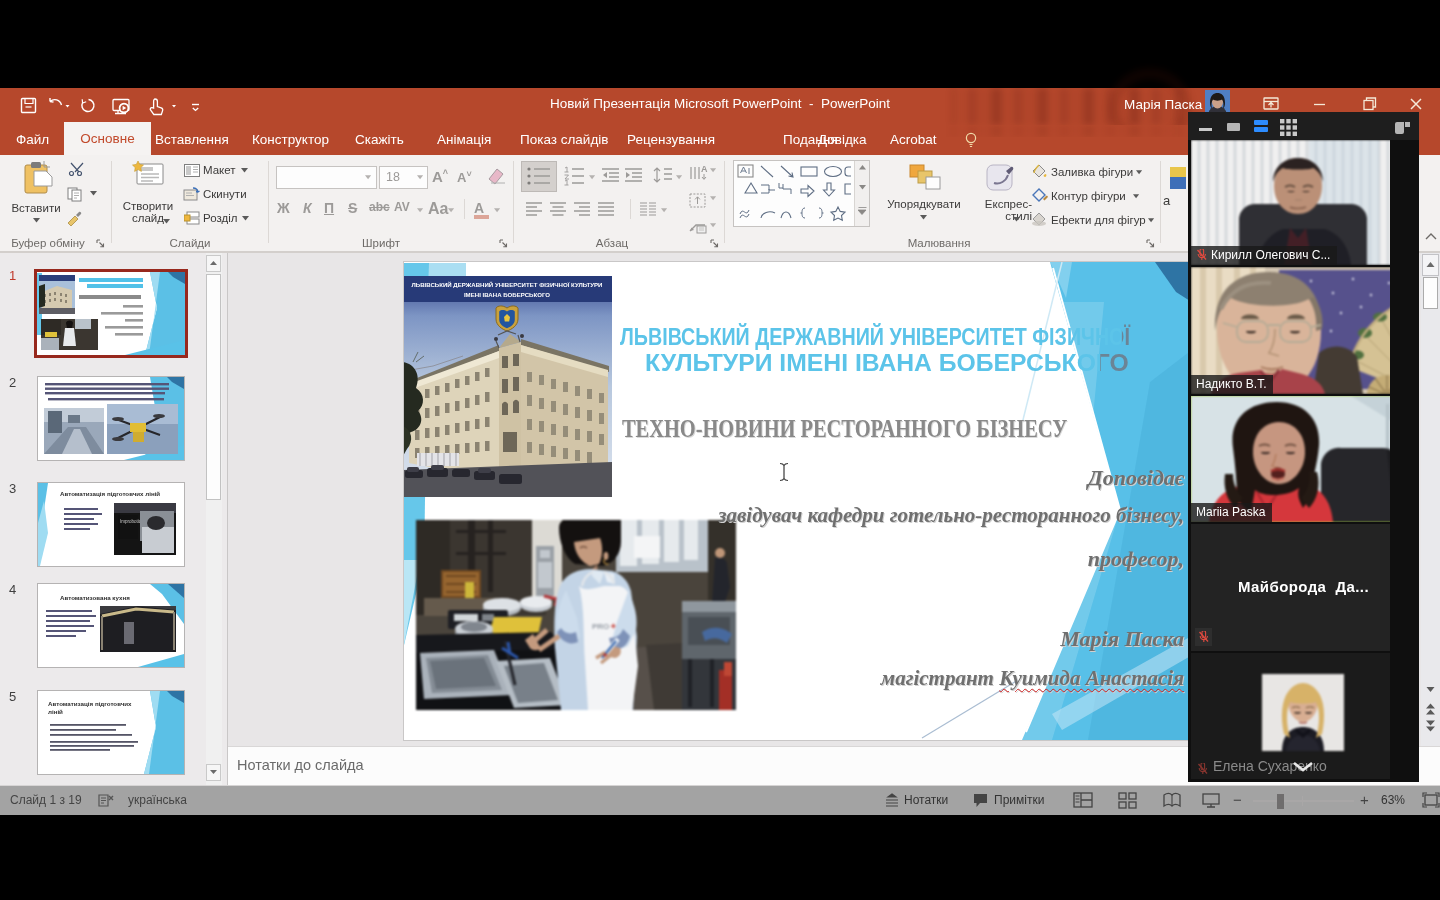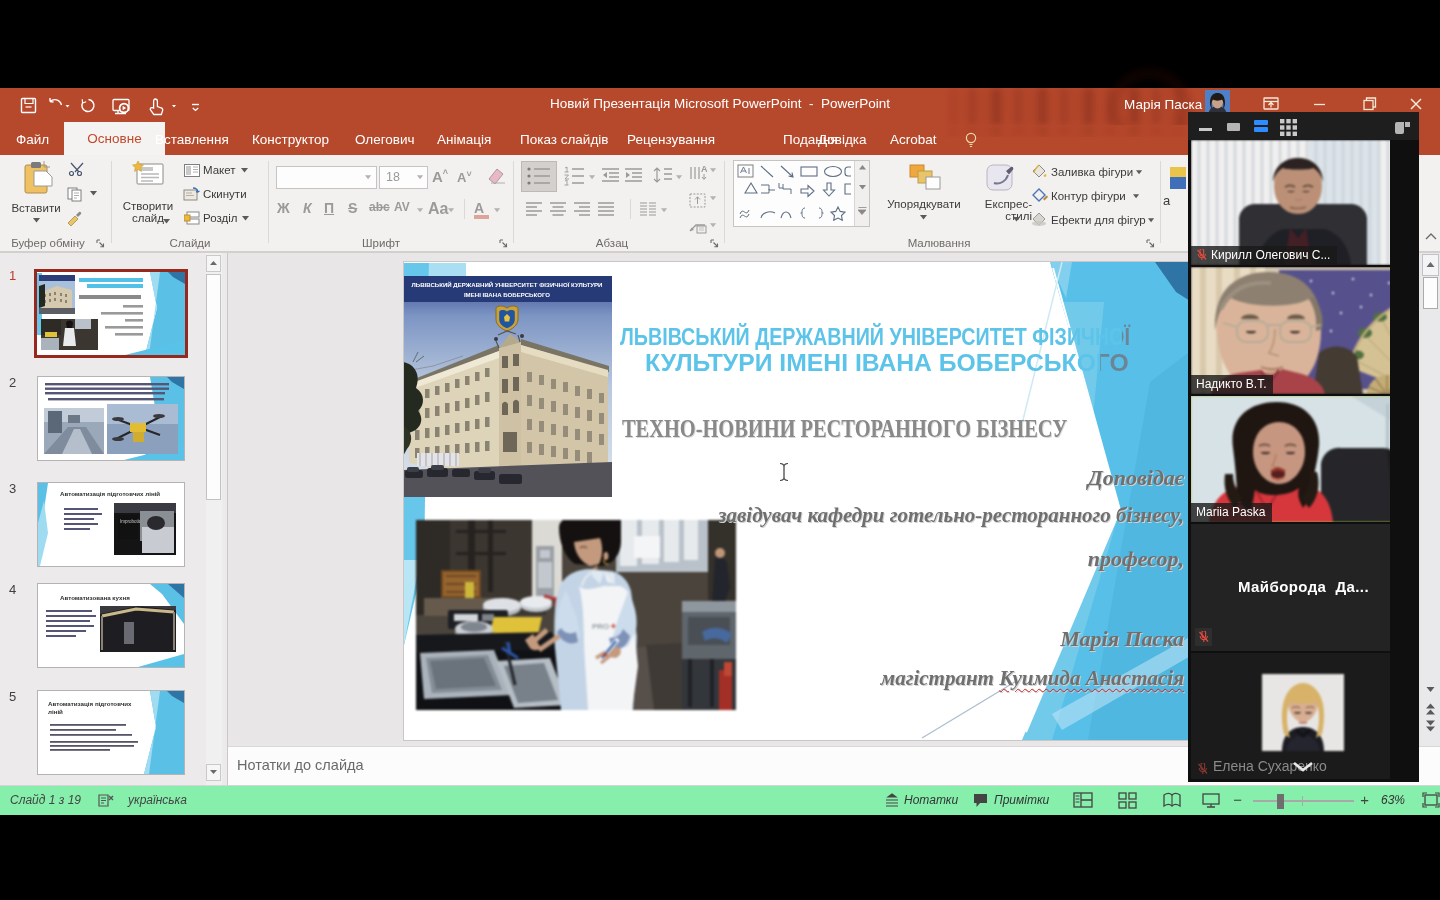--- a/index.html
+++ b/index.html
@@ -23,22 +23,22 @@
   .dlauncher { position:absolute; top:84px; width:10px; height:10px; }
 
   
   #mainarea { top:253px; left:0; width:1440px; height:493px; background:#e8e6e7; }
   #thumbpanel { top:253px; left:0; width:228px; height:532px; background:#eceaeb; }
   #canvas { top:253px; left:228px; width:1193px; height:493px; background:#e8e6e7; }
   #slide { position:absolute; top:9px; left:176px; width:850px; height:478px;
     background:#fff; outline:1px solid #c9c7c7; overflow:hidden; }
   #notesbar { top:746px; left:228px; width:1212px; height:39px; background:#fcfcfc;
     border-top:1px solid #d9d7d7; }
-  #statusbar { top:785px; left:0; width:1440px; height:30px; background:#86efac;
-    border-top:1px solid #d6d4d4; font-size:12px; color:#444;font-style:italic; }
+  #statusbar { top:785px; left:0; width:1440px; height:30px; background:#a3a3a3;
+    border-top:1px solid #d6d4d4; font-size:12px; color:#444; }
   #blackbottom { top:815px; left:0; width:1440px; height:85px; background:#000; }
 
   
   #zoompanel { top:112px; left:1188px; width:231px; height:670px; background:#0f0f0f; }
   .vid { position:absolute; left:3px; width:199px; overflow:hidden; }
   .vlabel { position:absolute; left:0; bottom:0; background:rgba(25,25,25,0.8);
     color:#fff; font-size:12px; padding:2px 7px 3px 5px; display:flex;
     align-items:center; gap:4px; }
 </style>
 </head>
@@ -101,24 +101,24 @@
         <path d="M108.5 6.5 v-2.5 h9 v9 h-2.5"></path>
         <path d="M153 5 l10 10 m0-10 l-10 10" stroke-width="1.5"></path>
       </g>
     </svg>
   </div>
   <div class="abs" id="tabsrow">
     <div class="abs" style="left:945px;top:0;width:245px;height:12px;background:
       repeating-linear-gradient(90deg, rgba(70,12,6,0.10) 0 11px, rgba(70,12,6,0.01) 11px 22px, rgba(70,12,6,0.06) 22px 32px, rgba(70,12,6,0.02) 32px 46px);
       -webkit-mask-image:linear-gradient(90deg,transparent,#000 10%,#000 90%,transparent);filter:blur(3px);"></div>
     <span class="tab" style="left:16px;">Файл</span>
-    <div id="tab-active" style="left:64px;width:101px;">Основне</div>
+    <div id="tab-active" style="left:64px;width:87px;">Основне</div>
     <span class="tab" style="left:155px;">Вставлення</span>
     <span class="tab" style="left:252px;">Конструктор</span>
-    <span class="tab" style="left:355px;">Олегович</span>
+    <span class="tab" style="left:355px;">Скажіть</span>
     <span class="tab" style="left:437px;">Анімація</span>
     <span class="tab" style="left:520px;">Показ слайдів</span>
     <span class="tab" style="left:627px;">Рецензування</span>
     <span class="tab" style="left:739px;margin-left:44px;">Подання</span>
     <span class="tab" style="left:818px;">Довідка</span>
     <span class="tab" style="left:890px;">Acrobat</span>
     <svg class="abs" style="left:963px;top:6px;" width="16" height="20" viewBox="0 0 16 20">
       <g fill="none" stroke="#f0d9a8" stroke-width="1.2">
         <circle cx="8" cy="7" r="4.6"></circle>
         <path d="M6.3 11.5 h3.4 m-3.2 2 h3 m-2.6 2 h2.2"></path>

